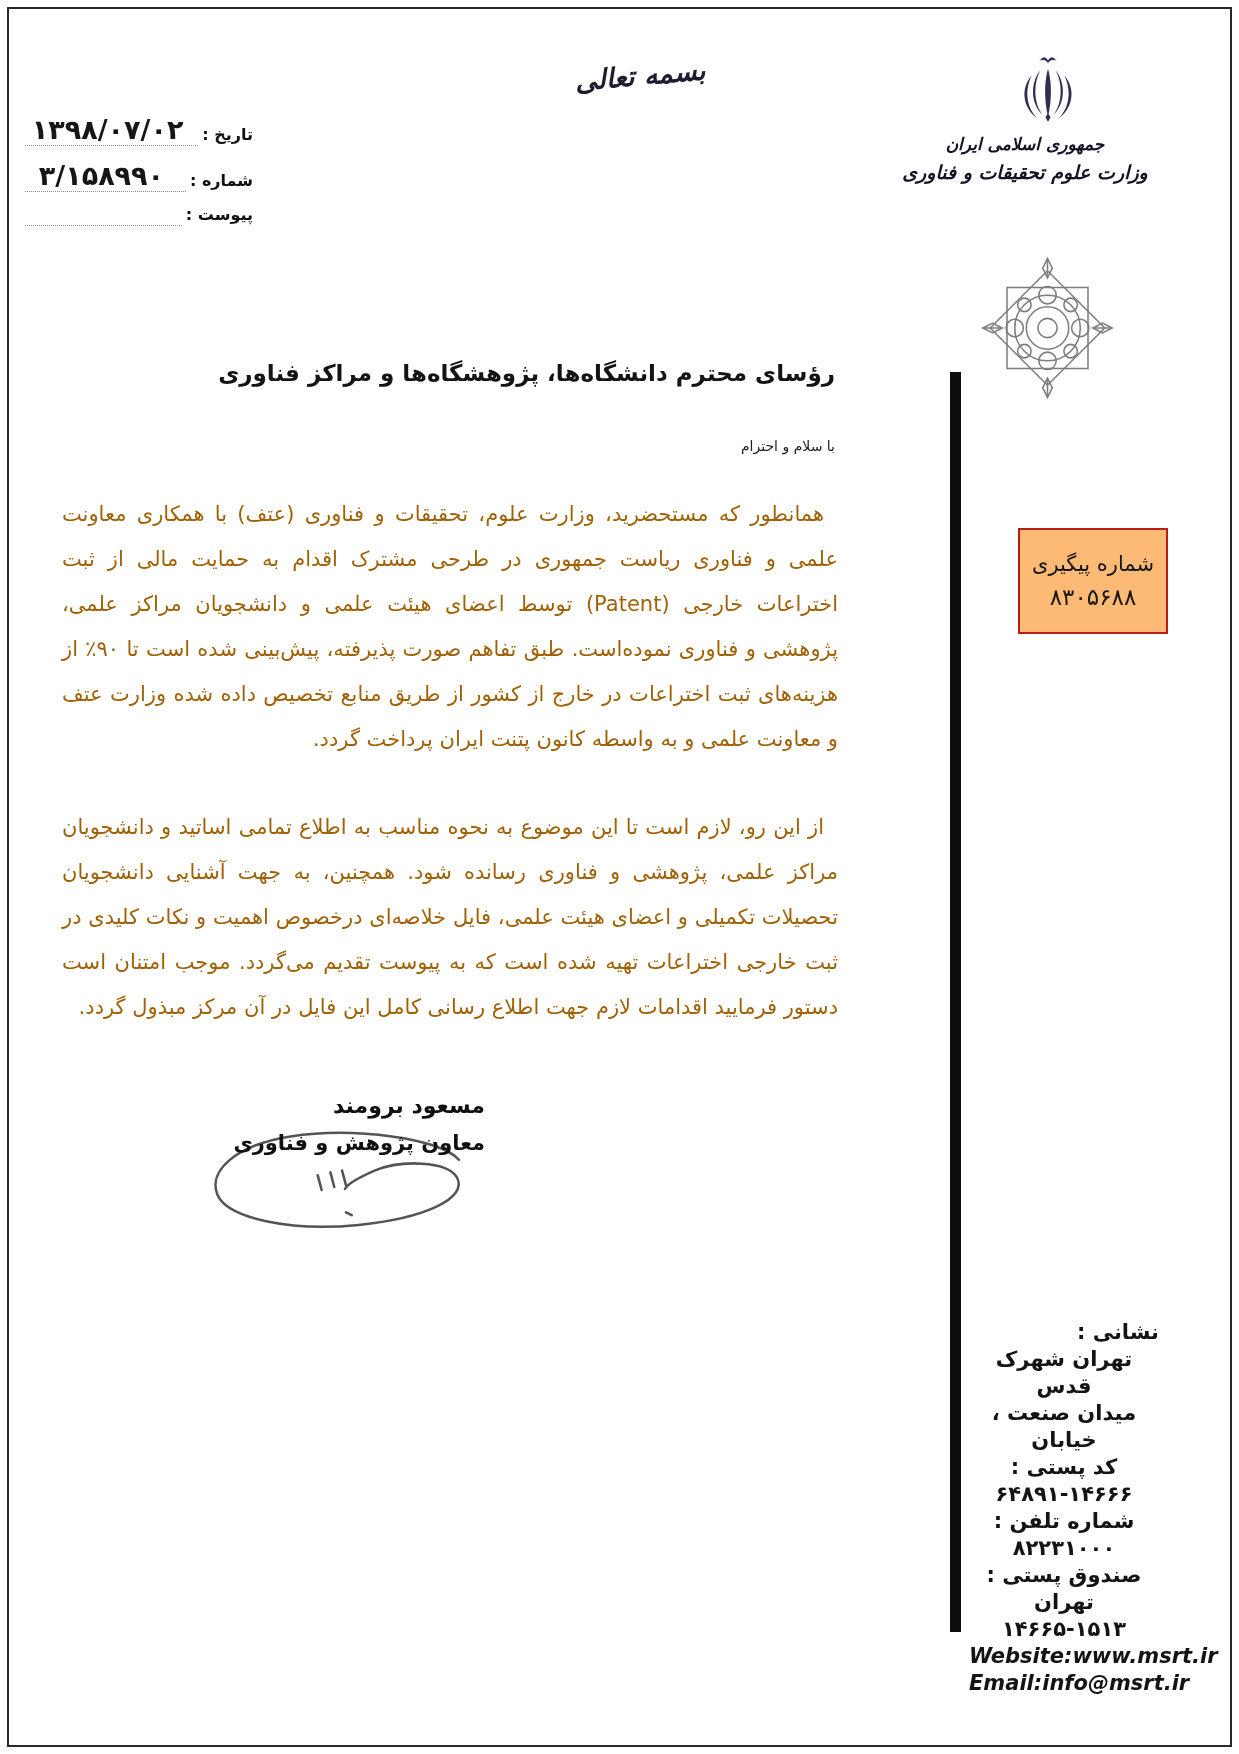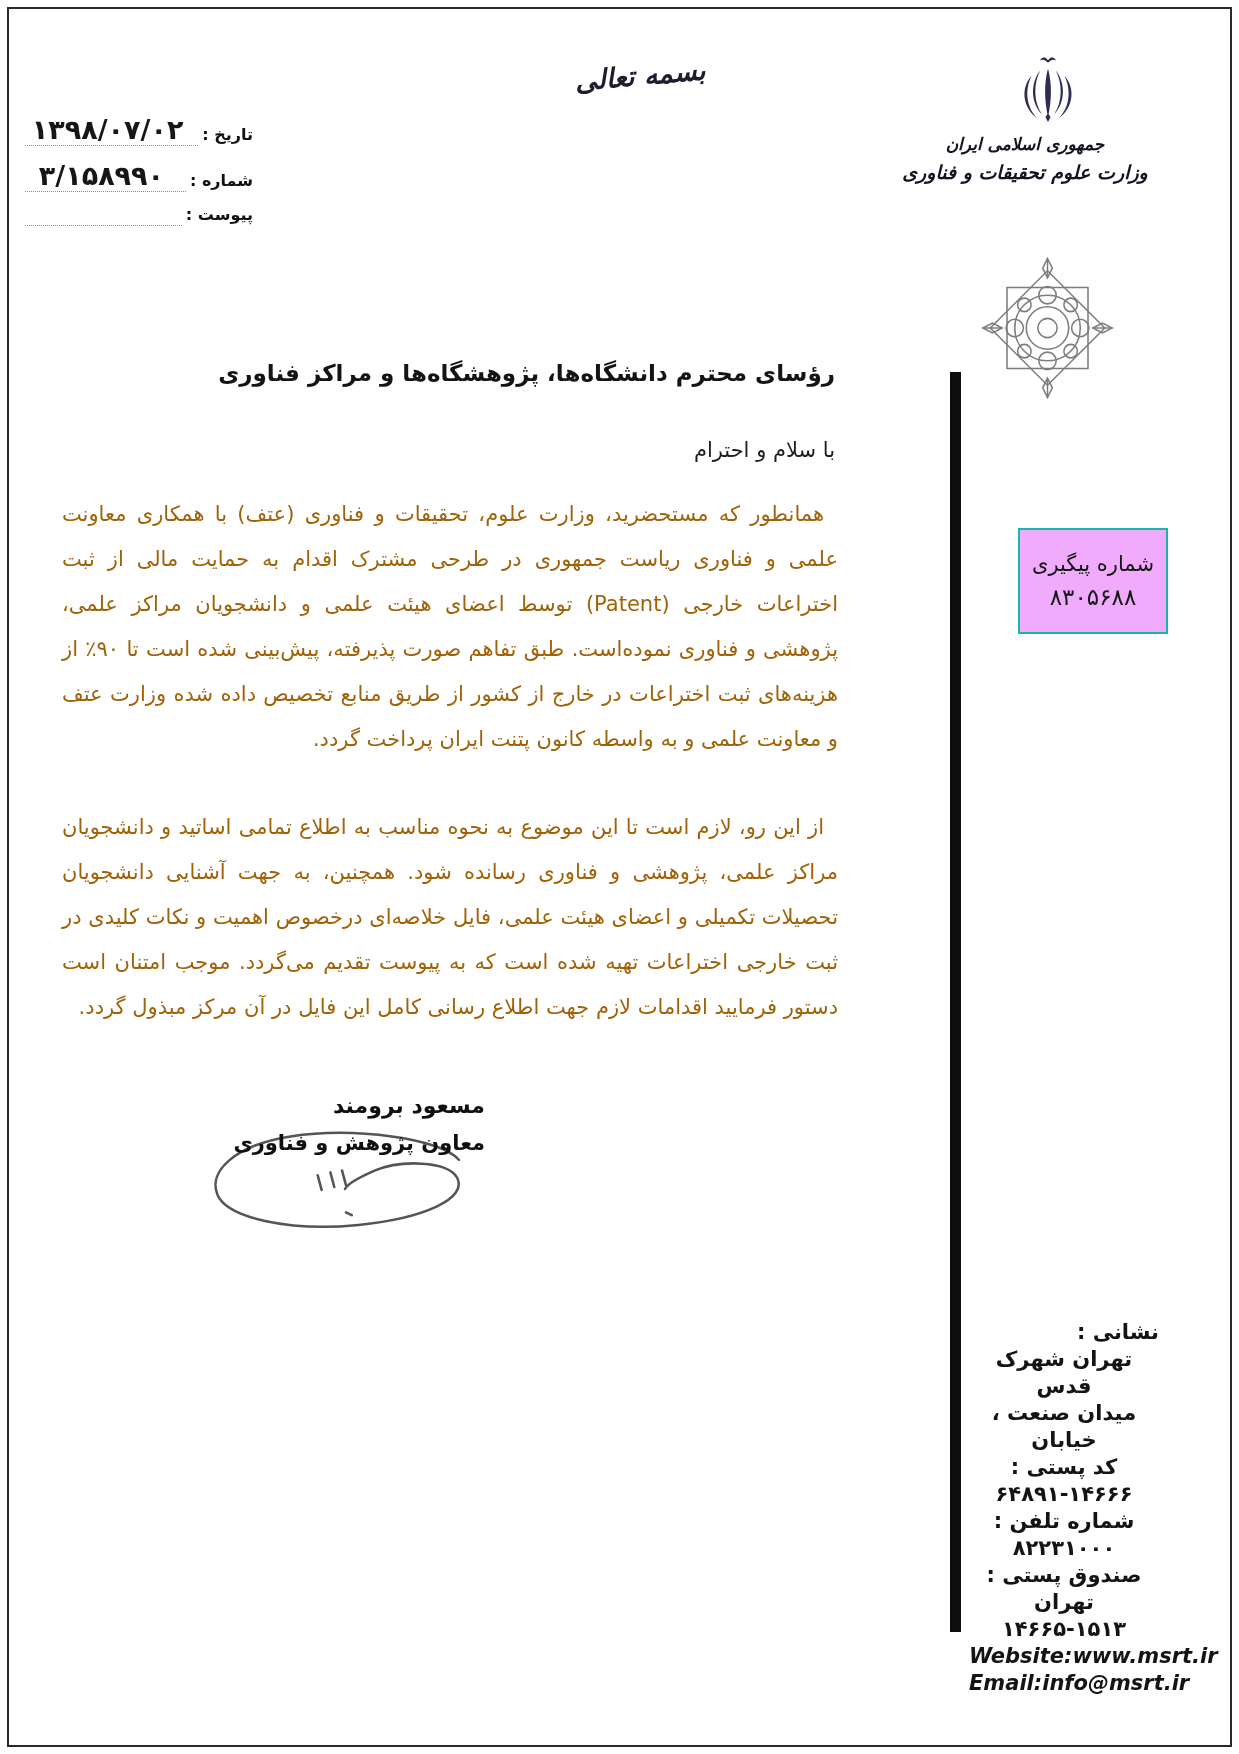--- a/index.html
+++ b/index.html
@@ -31,36 +31,36 @@
     font-size:27px; font-weight:600; color:#161616; direction:rtl; white-space:nowrap; }
 
   
   .ornament { position:absolute; left:980px; top:253px; width:135px; height:150px; }
   .vbar { position:absolute; left:950px; top:372px; width:11px; height:1260px; background:#0e0e0e; }
 
   
   .recipient { position:absolute; right:404px; top:360px; direction:rtl;
     font-size:23px; font-weight:bold; color:#141414; white-space:nowrap; }
   .salutation { position:absolute; right:404px; top:438px; direction:rtl;
-    font-size:21px; color:#1e1e1e; }
+    font-size:14px; color:#1e1e1e; }
   .para { position:absolute; left:62px; width:776px; direction:rtl;
     text-align:justify; font-size:21px; line-height:45px; color:#a16207; text-indent:14px; }
   .para1 { top:492px; }
   .para2 { top:805px; }
 
   
   .sig-block { position:absolute; left:195px; top:1093px; width:290px; text-align:right;
     direction:rtl; z-index:3; }
   .sig-name { font-size:22px; font-weight:bold; color:#101010; }
   .sig-title { font-size:21px; font-weight:bold; color:#101010; margin-top:13px; }
   .sig-scribble { position:absolute; left:198px; top:1118px; width:292px; height:138px; z-index:2; }
 
   
   .tracking { position:absolute; left:1018px; top:528px; width:150px; height:106px;
-    border:2px solid #14b8a6; background:#f0abfc; display:flex; flex-direction:column;
+    border:2px solid #b91c1c; background:#fdba74; display:flex; flex-direction:column;
     justify-content:center; align-items:center; direction:rtl; }
   .tracking-label { font-size:21px; color:#161616; white-space:nowrap; }
   .tracking-value { font-size:23px; color:#161616; margin-top:8px; letter-spacing:2px; }
 
   
   .address { position:absolute; right:80px; top:1292px; width:190px; direction:rtl;
     text-align:center; font-weight:bold; font-size:21px; line-height:27px; color:#141414;margin-top:27px; }
   .address .addr-label { text-align:right; }
   .address .latin { direction:ltr; font-style:italic; font-family:"DejaVu Sans", sans-serif; }
 

